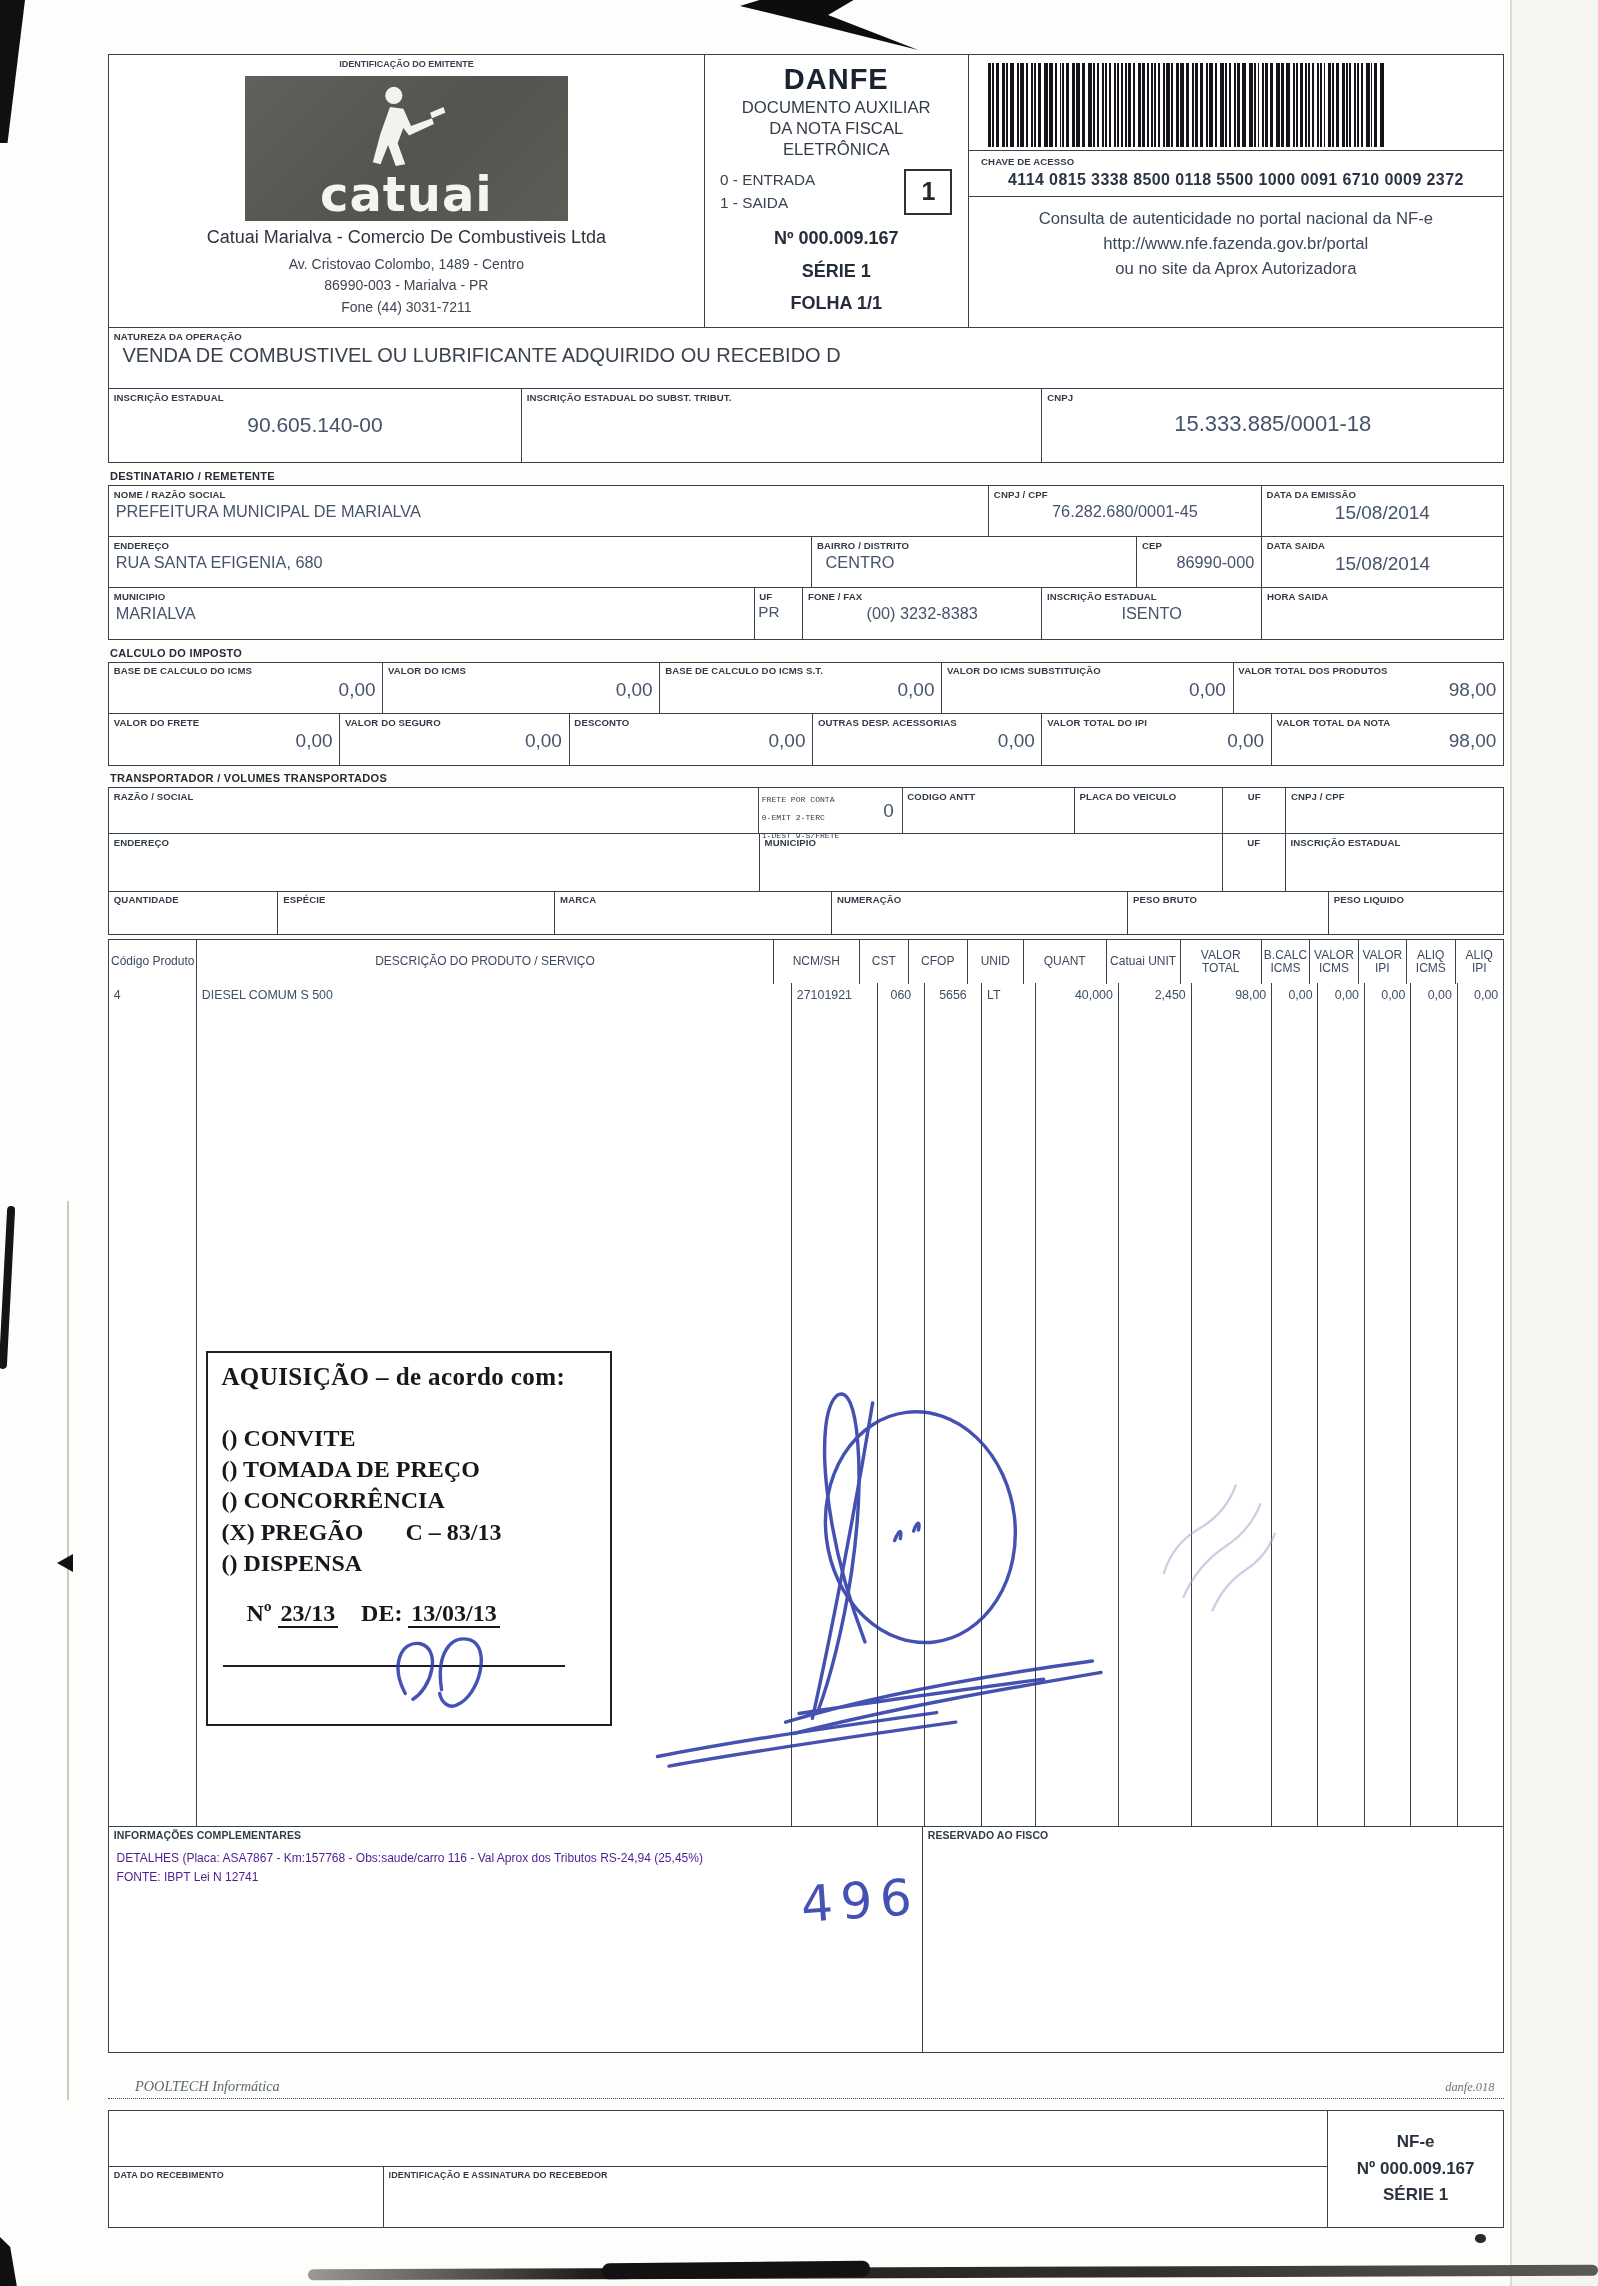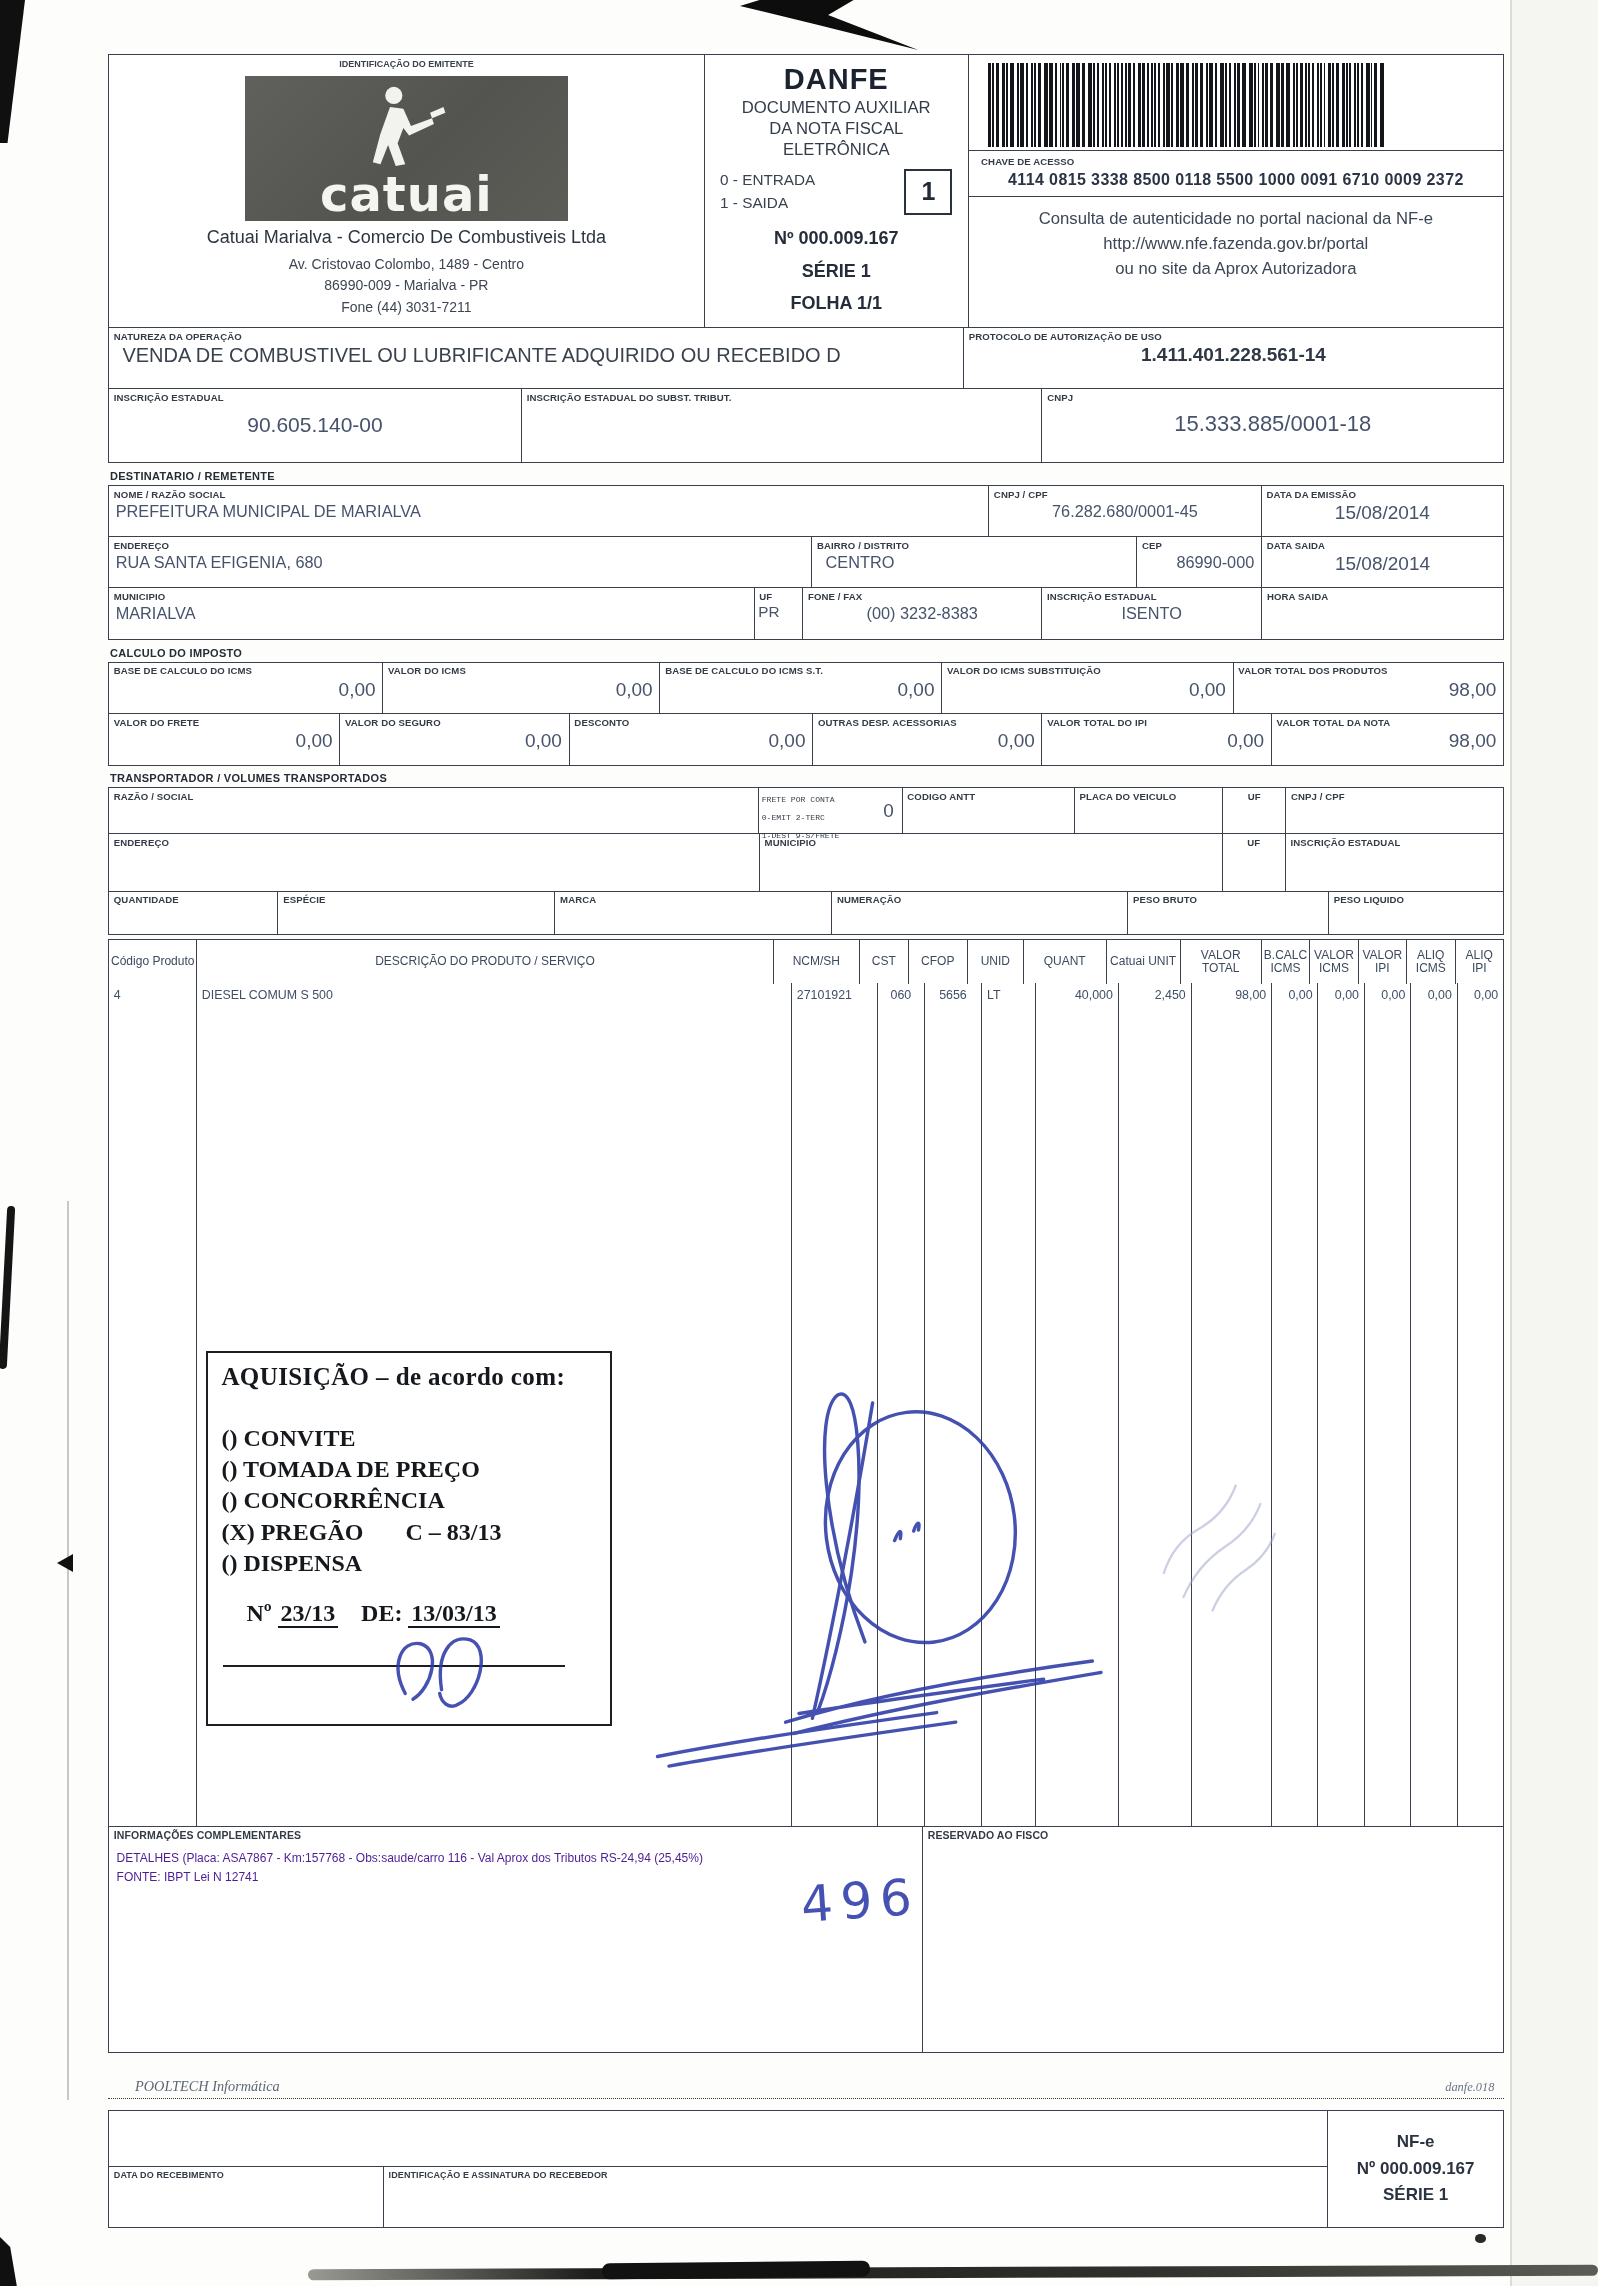--- a/index.html
+++ b/index.html
@@ -127,21 +127,21 @@
               <circle cx="48" cy="12" r="9"></circle>
               <path d="M44 24 L58 26 L66 44 L88 36 L90 42 L64 54 L58 46 L52 62 L60 84 L50 86 L42 64 L34 84 L26 82 L34 52 Z"></path>
               <path d="M86 30 l14 -6 2 6 -14 6 z"></path>
             </g>
           </svg>
           <span class="logo-word">catuai</span>
         </div>
         <div class="emit-name">Catuai Marialva - Comercio De Combustiveis Ltda</div>
         <div class="emit-addr">
           <div>Av. Cristovao Colombo, 1489 - Centro</div>
-          <div>86990-009 - Marialva - PR</div>
+          <div>86990-003 - Marialva - PR</div>
           <div>Fone (44) 3031-7211</div>
         </div>
       </div>
 
       <div class="c danfe" style="flex:266">
         <div class="danfe-title">DANFE</div>
         <div class="danfe-sub">DOCUMENTO AUXILIAR DA NOTA FISCAL ELETRÔNICA</div>
         <div class="es-row">
           <div class="es-lines">
             <div>0 - ENTRADA</div>
@@ -346,24 +346,20 @@
           <div>http://www.nfe.fazenda.gov.br/portal</div>
           <div>ou no site da Aprox Autorizadora</div>
         </div>
       </div>
     </div>
 
     <div class="row mt" style="height:63px">
       <div class="c" style="flex:895">
         <span class="lb">NATUREZA DA OPERAÇÃO</span>
         <span class="vl" style="font-size:20px;padding-left:13.4px;color:#3a424e">VENDA DE COMBUSTIVEL OU LUBRIFICANTE ADQUIRIDO OU RECEBIDO D</span>
-      </div>
-      <div class="c" style="flex:565">
-        <span class="lb">PROTOCOLO DE AUTORIZAÇÃO DE USO</span>
-        <span class="vl ct bold" style="font-size:19px;color:#2f3845">1.411.401.228.561-14</span>
       </div>
     </div>
 
     <div class="row mt" style="height:75px">
       <div class="c" style="flex:432">
         <span class="lb">INSCRIÇÃO ESTADUAL</span>
         <span class="vl ct" style="font-size:21px;margin-top:7.6px">90.605.140-00</span>
       </div>
       <div class="c" style="flex:545">
         <span class="lb">INSCRIÇÃO ESTADUAL DO SUBST. TRIBUT.</span>

